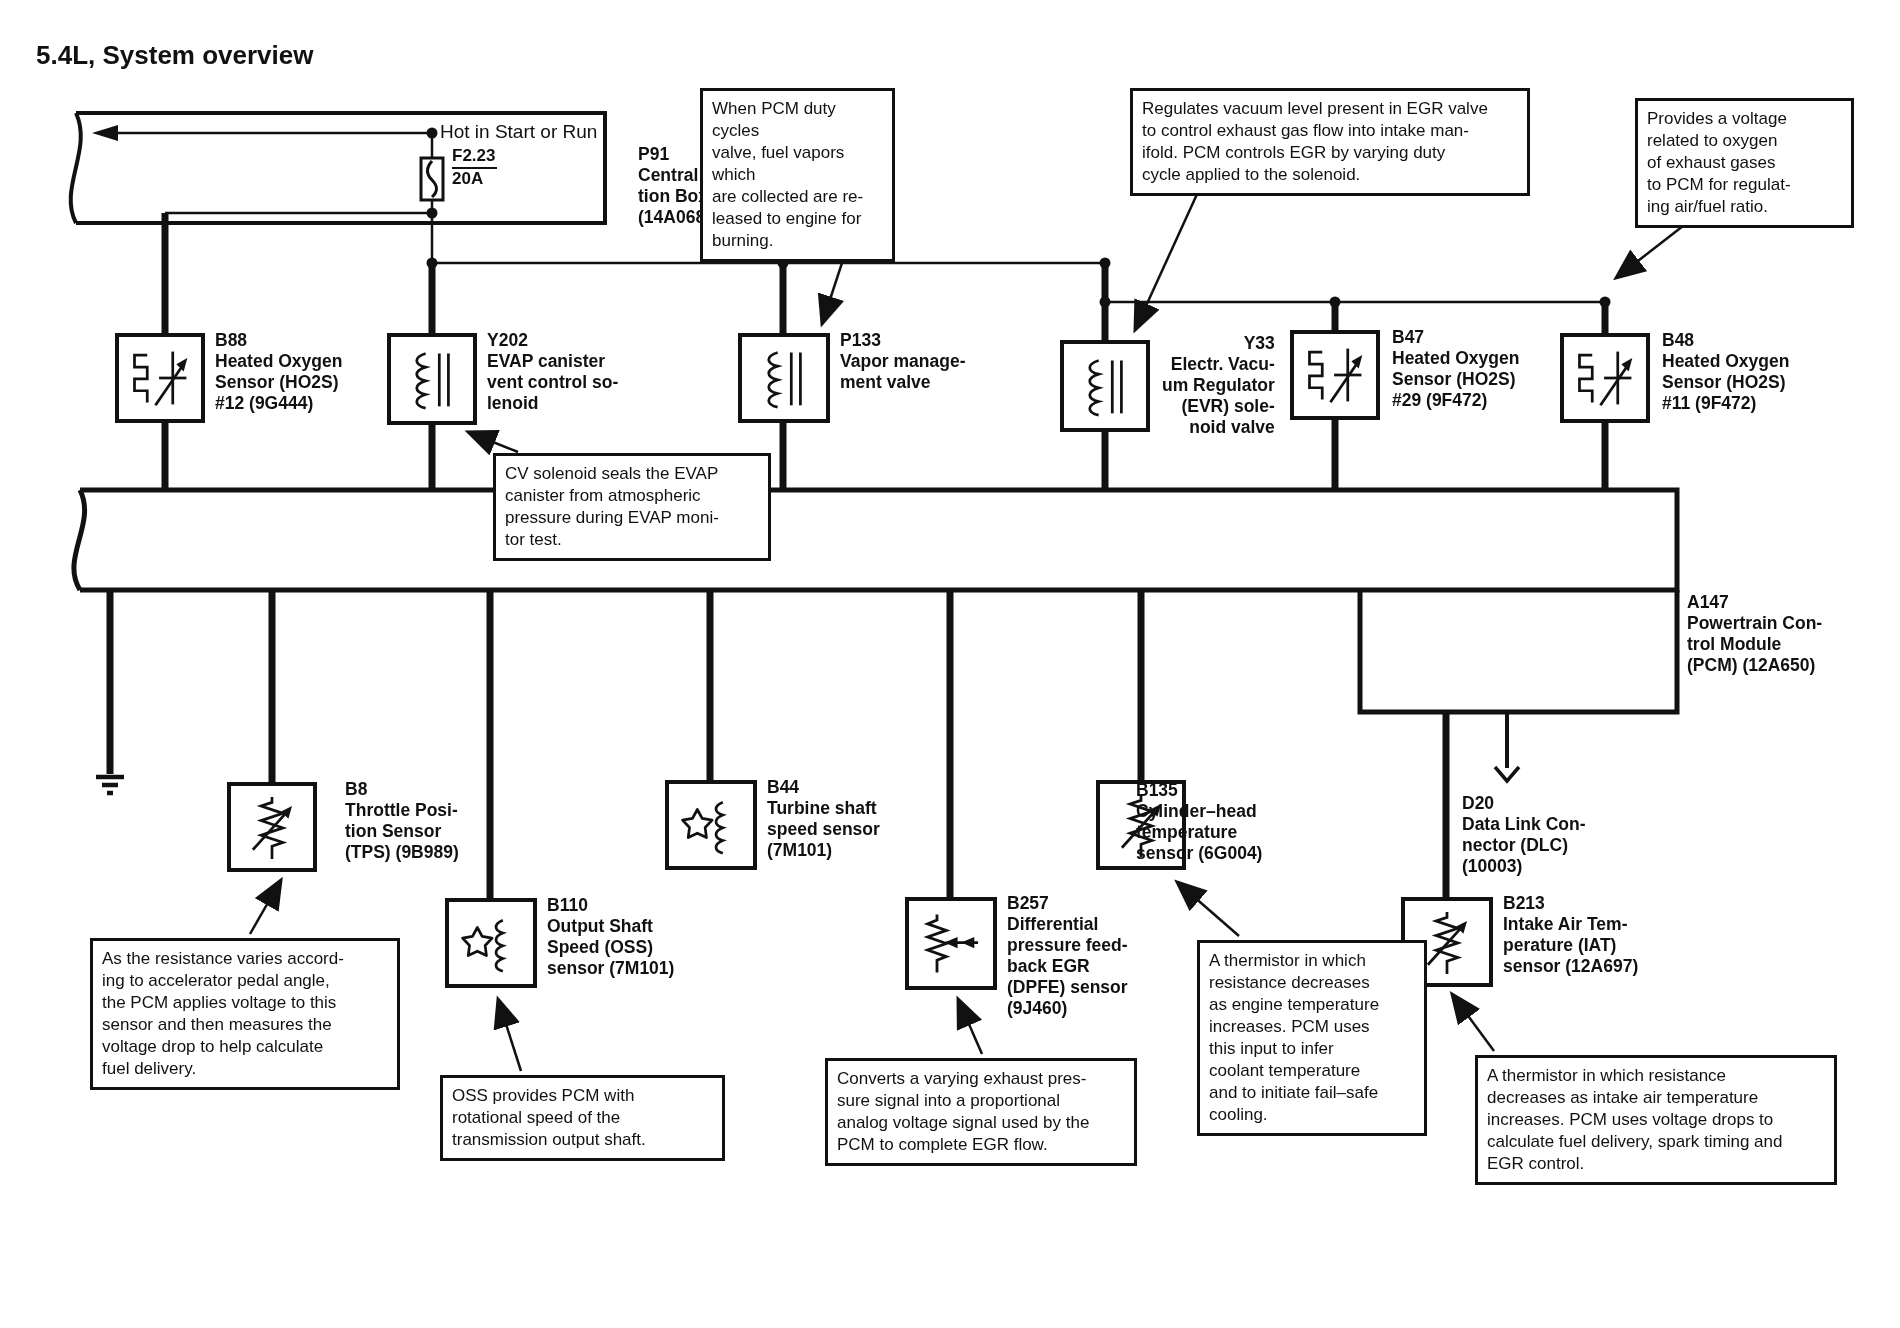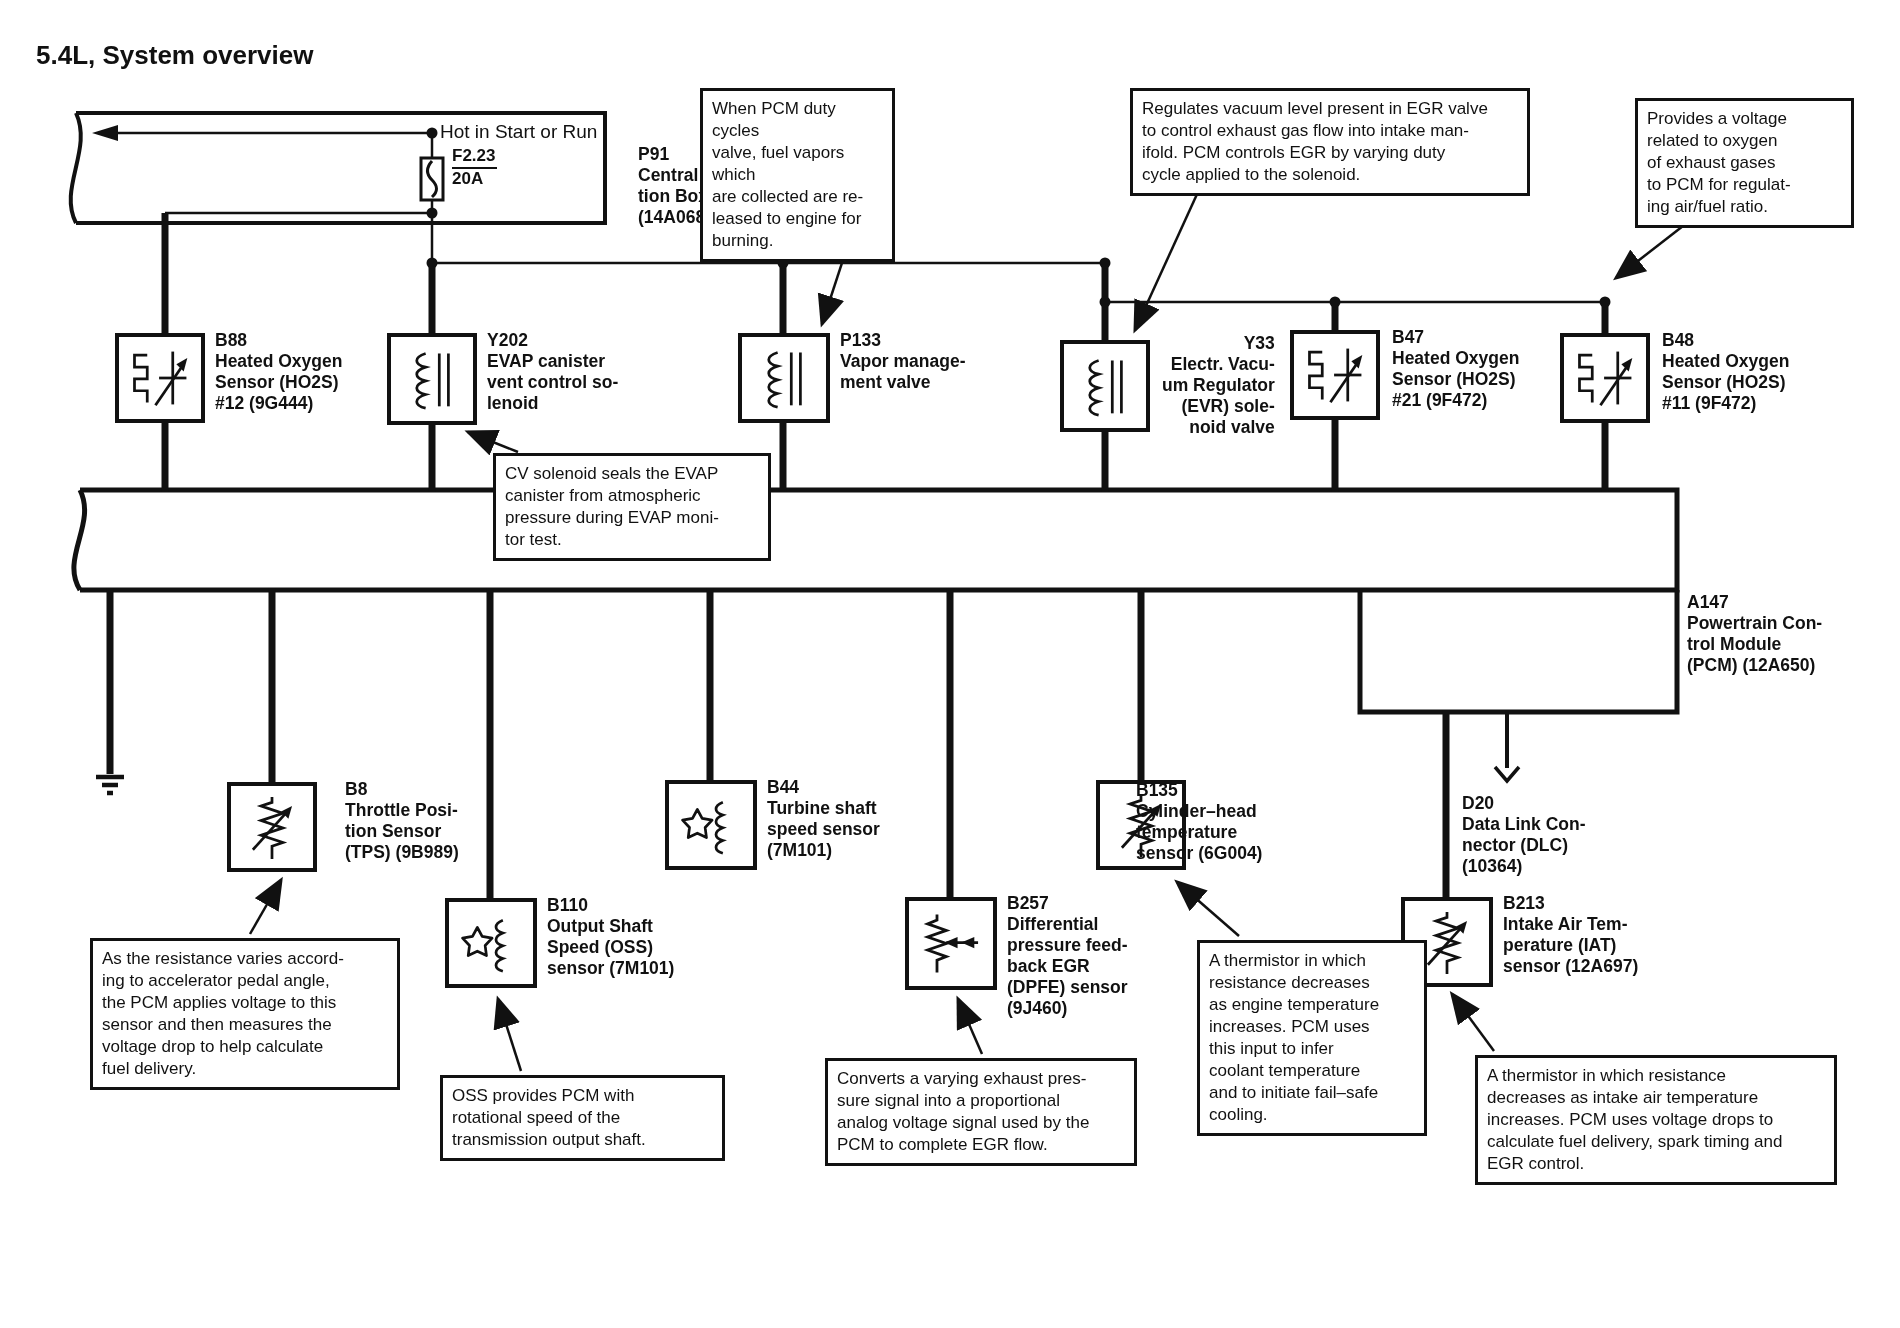--- a/index.html
+++ b/index.html
@@ -176,21 +176,21 @@
         <path d="M31,20 H17 V33 H31 V46 H17 V59 H31 V72" class="s3"></path>
         <line x1="59" y1="16" x2="59" y2="74" class="s3"></line>
         <line x1="44" y1="45" x2="74" y2="45" class="s3"></line>
         <line x1="40" y1="75" x2="68" y2="34" class="s3"></line>
         <polygon points="75,23 63,30 71,38" fill="#111"></polygon>
       </svg>
     </div>
   <div class="lbl" style="left:1392px;top:327px;">B47
 Heated Oxygen
 Sensor (HO2S)
-#21 (9F472)</div>
+#29 (9F472)</div>
 
   <div class="comp" style="left:1560px;top:333px;width:90px;height:90px;">
     <svg class="sym" viewBox="0 0 90 90">
         <path d="M31,20 H17 V33 H31 V46 H17 V59 H31 V72" class="s3"></path>
         <line x1="59" y1="16" x2="59" y2="74" class="s3"></line>
         <line x1="44" y1="45" x2="74" y2="45" class="s3"></line>
         <line x1="40" y1="75" x2="68" y2="34" class="s3"></line>
         <polygon points="75,23 63,30 71,38" fill="#111"></polygon>
       </svg>
     </div>
@@ -261,21 +261,21 @@
       </svg>
     </div>
   <div class="lbl" style="left:1136px;top:780px;">B135
 Cylinder–head
 temperature
 sensor (6G004)</div>
 
   <div class="lbl" style="left:1462px;top:793px;">D20
 Data Link Con-
 nector (DLC)
-(10364)</div>
+(10003)</div>
 
   <div class="comp" style="left:1401px;top:897px;width:92px;height:90px;">
     <svg class="sym" viewBox="0 0 90 90">
         <path d="M45,12 V18 L33,22 L57,30 L33,38 L57,46 L33,54 L57,62 L45,66 V80" class="s3"></path>
         <line x1="24" y1="70" x2="60" y2="30" class="s3"></line>
         <polygon points="67,22 55,28 63,36" fill="#111"></polygon>
       </svg>
     </div>
   <div class="lbl" style="left:1503px;top:893px;">B213
 Intake Air Tem-

